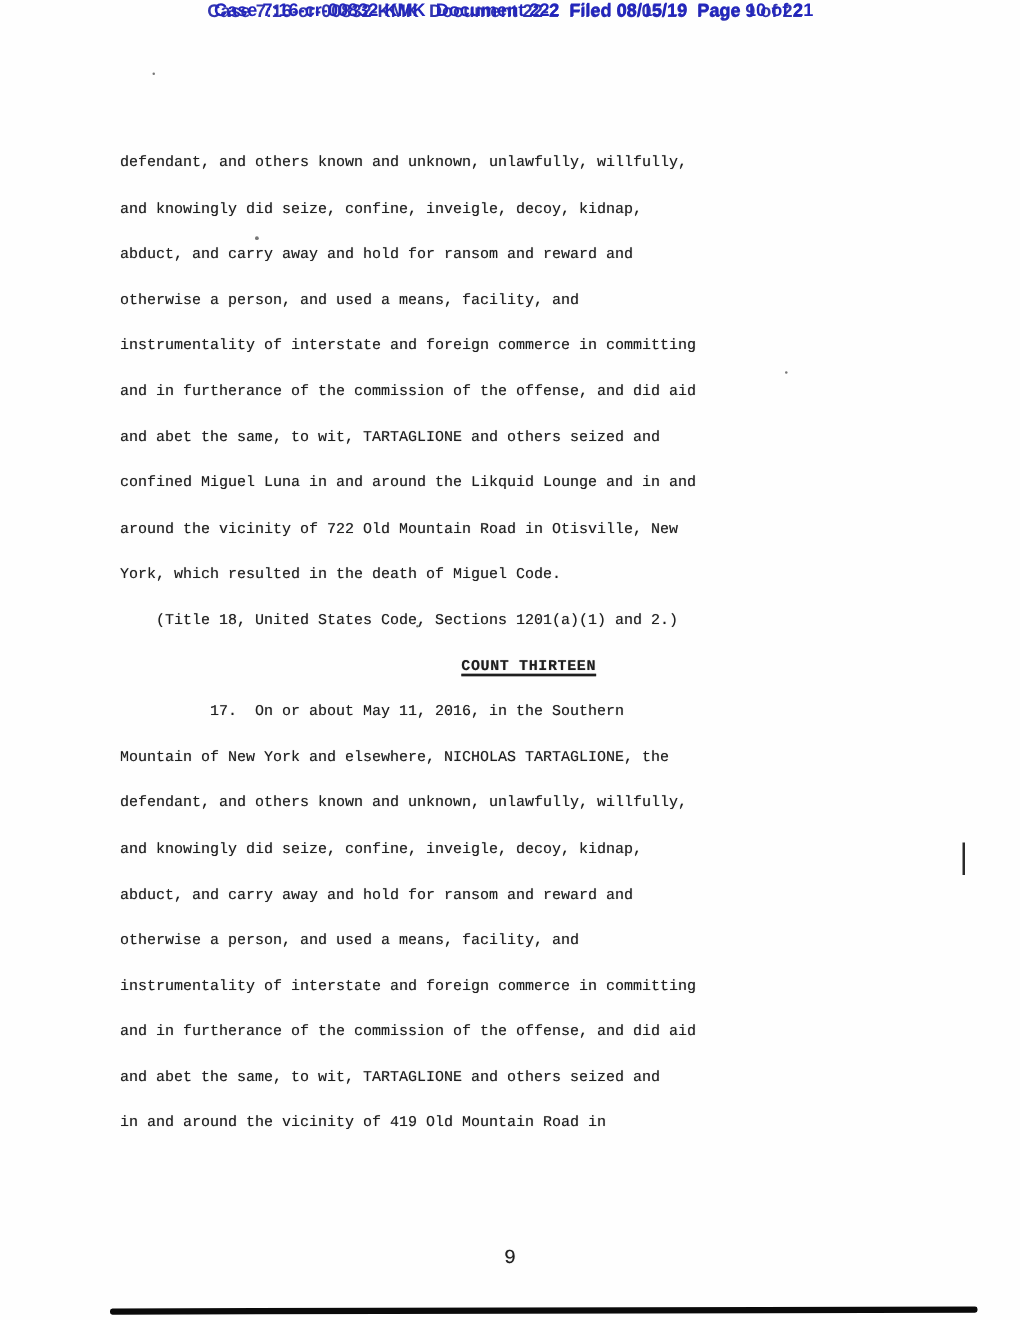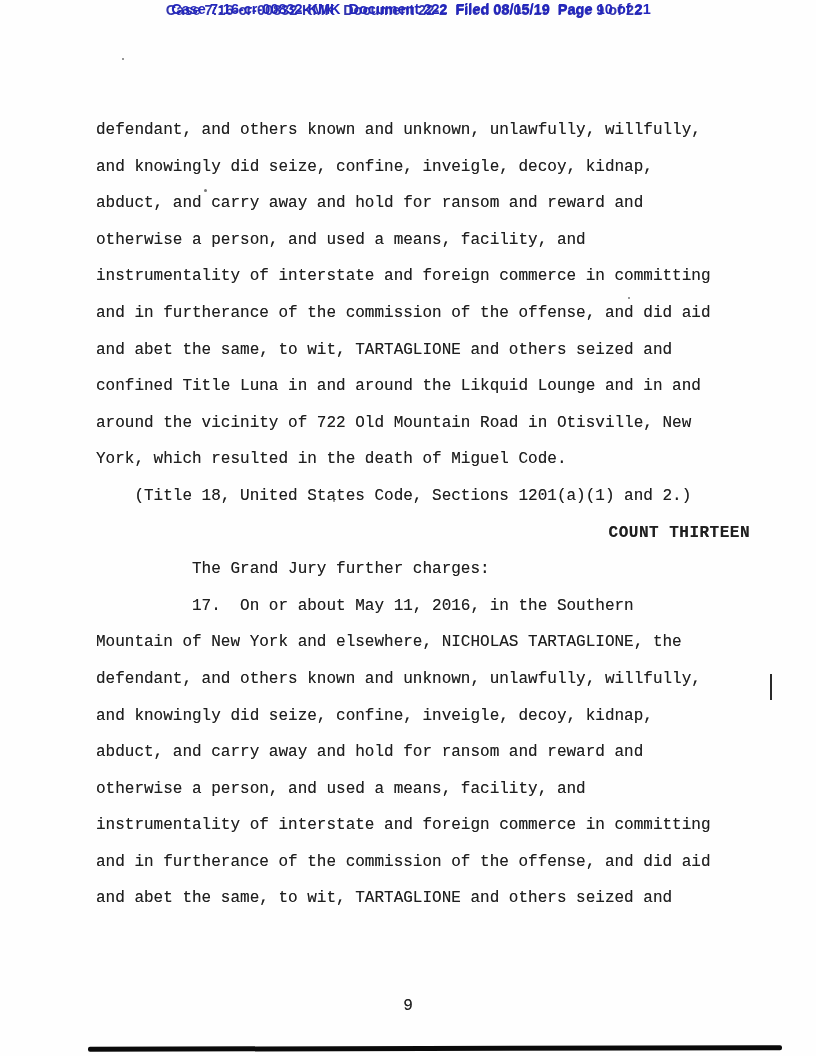--- a/index.html
+++ b/index.html
@@ -35,31 +35,32 @@
   }
   .stamp-back  { transform: translate(-4px, 0.8px); color: #1d20a8; opacity: 0.9; }
   .stamp-front { transform: translate(3px, 0); }
 
   
   .body-text {
     position: absolute;
     top: 112px;
     left: 96px;
     right: 66px;
-    font-size: 16px;
+    font-size: 12px;
     line-height: 36.6px;
   }
   .line {
     white-space: pre;
     min-height: 36.6px;
     text-shadow: 0 0 0.6px rgba(25, 25, 25, 0.55);
   }
   .heading {
-    text-align: right;
+    text-align: center;
     font-weight: 700;
+    text-decoration: underline;
     text-underline-offset: 3px;
     text-decoration-thickness: 1.5px;
     letter-spacing: 0.5px;
   }
   .page-number {
     position: absolute;
     top: 997px;
     left: 0;
     width: 100%;
     text-align: center;
@@ -109,39 +110,39 @@
   </header>
 
   <main class="body-text">
     <div class="line">defendant, and others known and unknown, unlawfully, willfully,</div>
     <div class="line">and knowingly did seize, confine, inveigle, decoy, kidnap,</div>
     <div class="line">abduct, and carry away and hold for ransom and reward and</div>
     <div class="line">otherwise a person, and used a means, facility, and</div>
     <div class="line">instrumentality of interstate and foreign commerce in committing</div>
     <div class="line">and in furtherance of the commission of the offense, and did aid</div>
     <div class="line">and abet the same, to wit, TARTAGLIONE and others seized and</div>
-    <div class="line">confined Title Luna in and around the Likquid Lounge and in and</div>
+    <div class="line">confined Miguel Luna in and around the Likquid Lounge and in and</div>
     <div class="line">around the vicinity of 722 Old Mountain Road in Otisville, New</div>
     <div class="line">York, which resulted in the death of Miguel Code.</div>
 
     <div class="line">    (Title 18, United States Code, Sections 1201(a)(1) and 2.)</div>
 
     <div class="line heading">COUNT THIRTEEN</div>
 
-    <div class="line">          The Grand Jury further charges:</div>
 
     <div class="line">          17.  On or about May 11, 2016, in the Southern</div>
     <div class="line">Mountain of New York and elsewhere, NICHOLAS TARTAGLIONE, the</div>
     <div class="line">defendant, and others known and unknown, unlawfully, willfully,</div>
     <div class="line">and knowingly did seize, confine, inveigle, decoy, kidnap,</div>
     <div class="line">abduct, and carry away and hold for ransom and reward and</div>
     <div class="line">otherwise a person, and used a means, facility, and</div>
     <div class="line">instrumentality of interstate and foreign commerce in committing</div>
     <div class="line">and in furtherance of the commission of the offense, and did aid</div>
     <div class="line">and abet the same, to wit, TARTAGLIONE and others seized and</div>
+    <div class="line">in and around the vicinity of 419 Old Mountain Road in</div>
   </main>
 
   <footer>
     <div class="page-number">9</div>
   </footer>
 
   <div class="scan-bottom-line"></div>
   <div class="scan-tick-right"></div>
   <div class="speck speck-1"></div>
   <div class="speck speck-2"></div>

